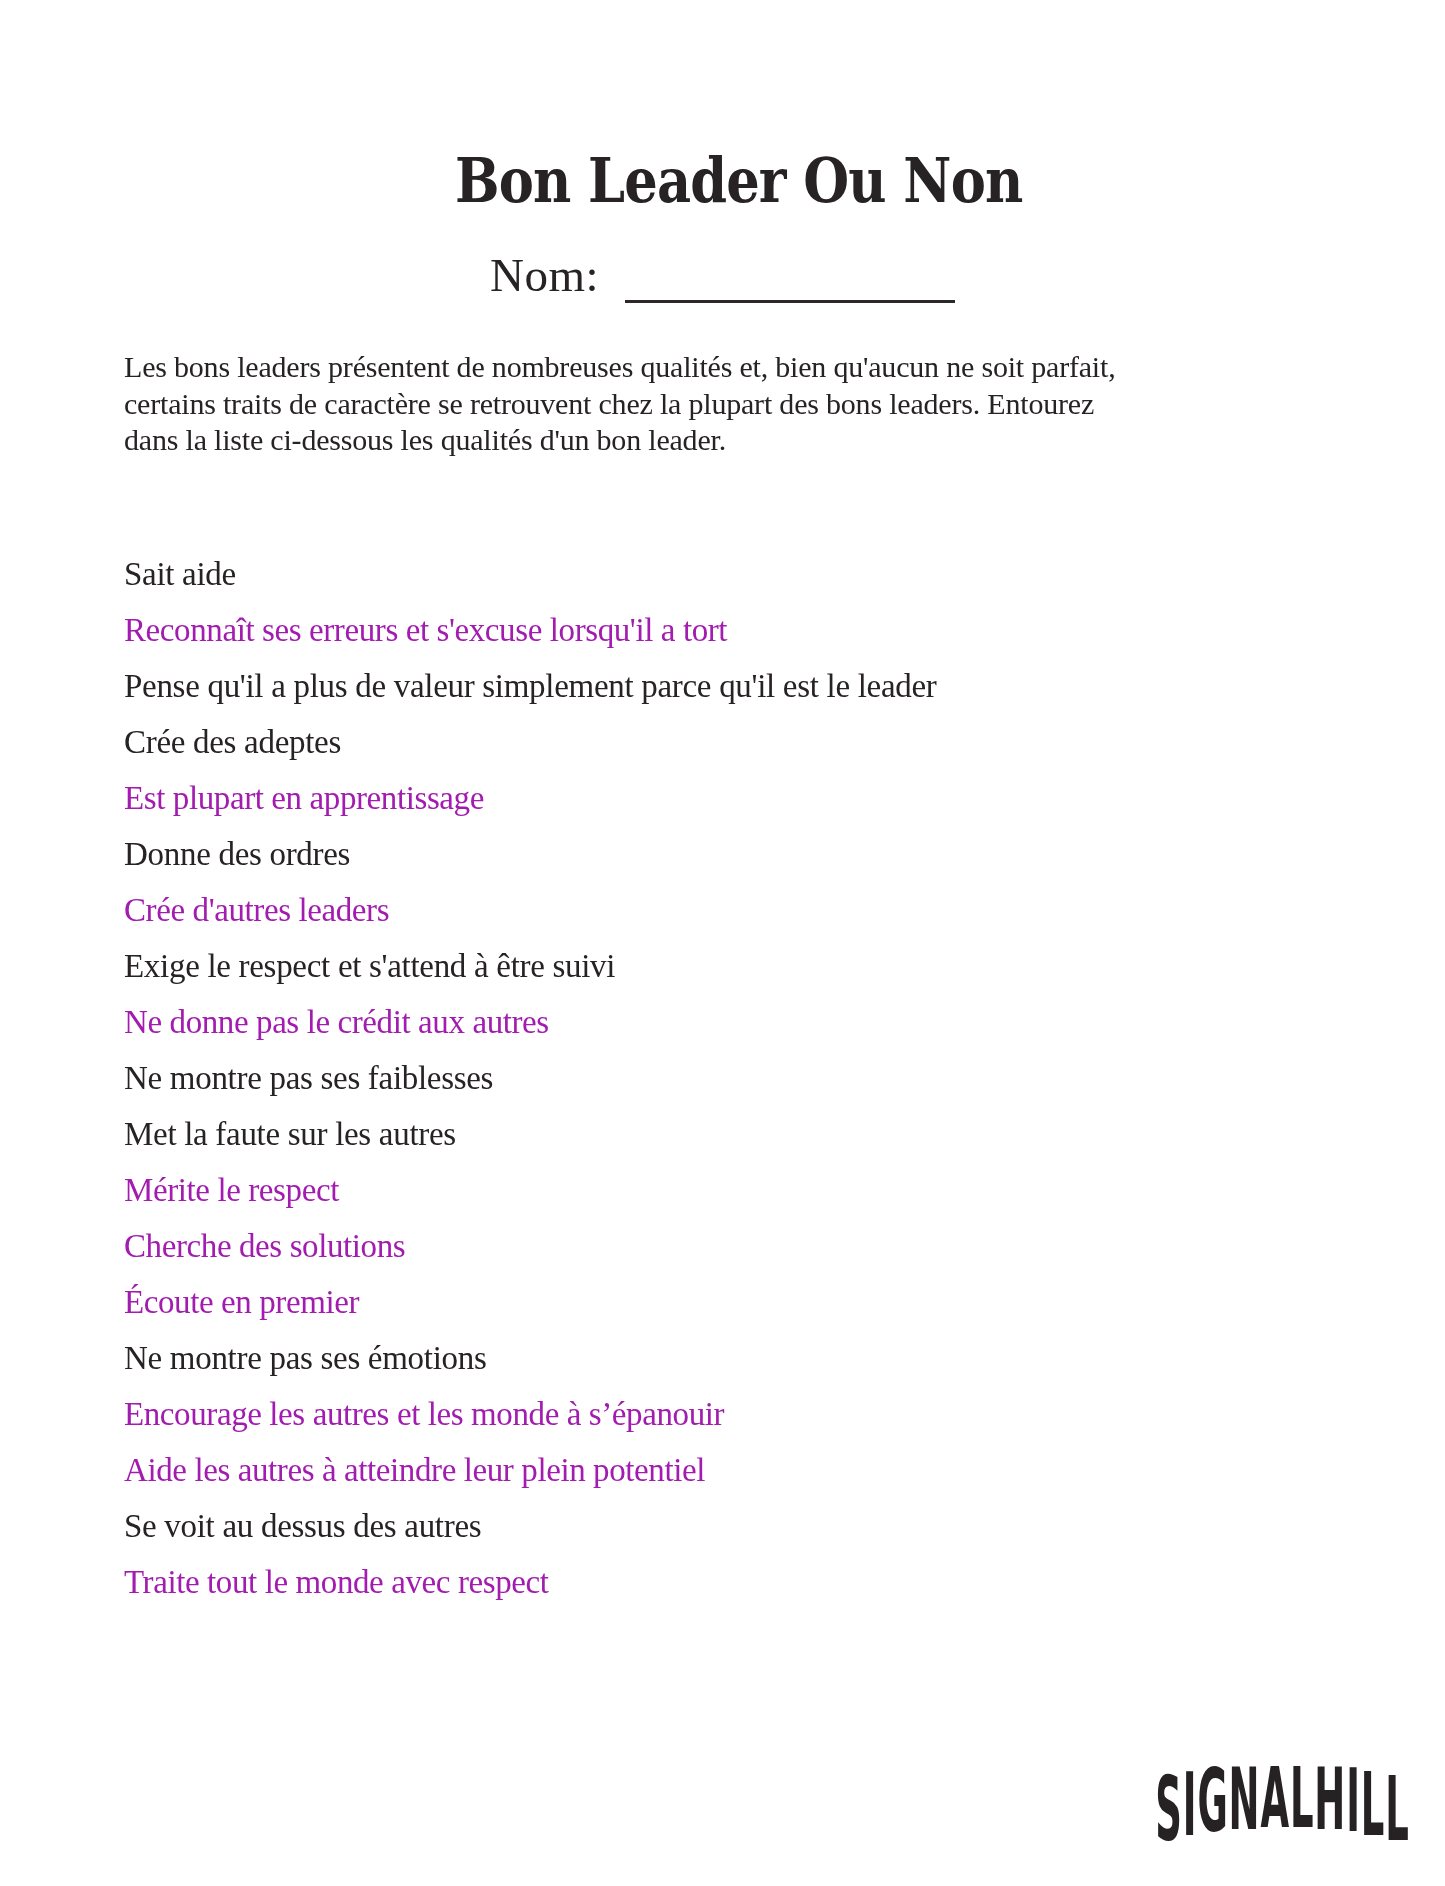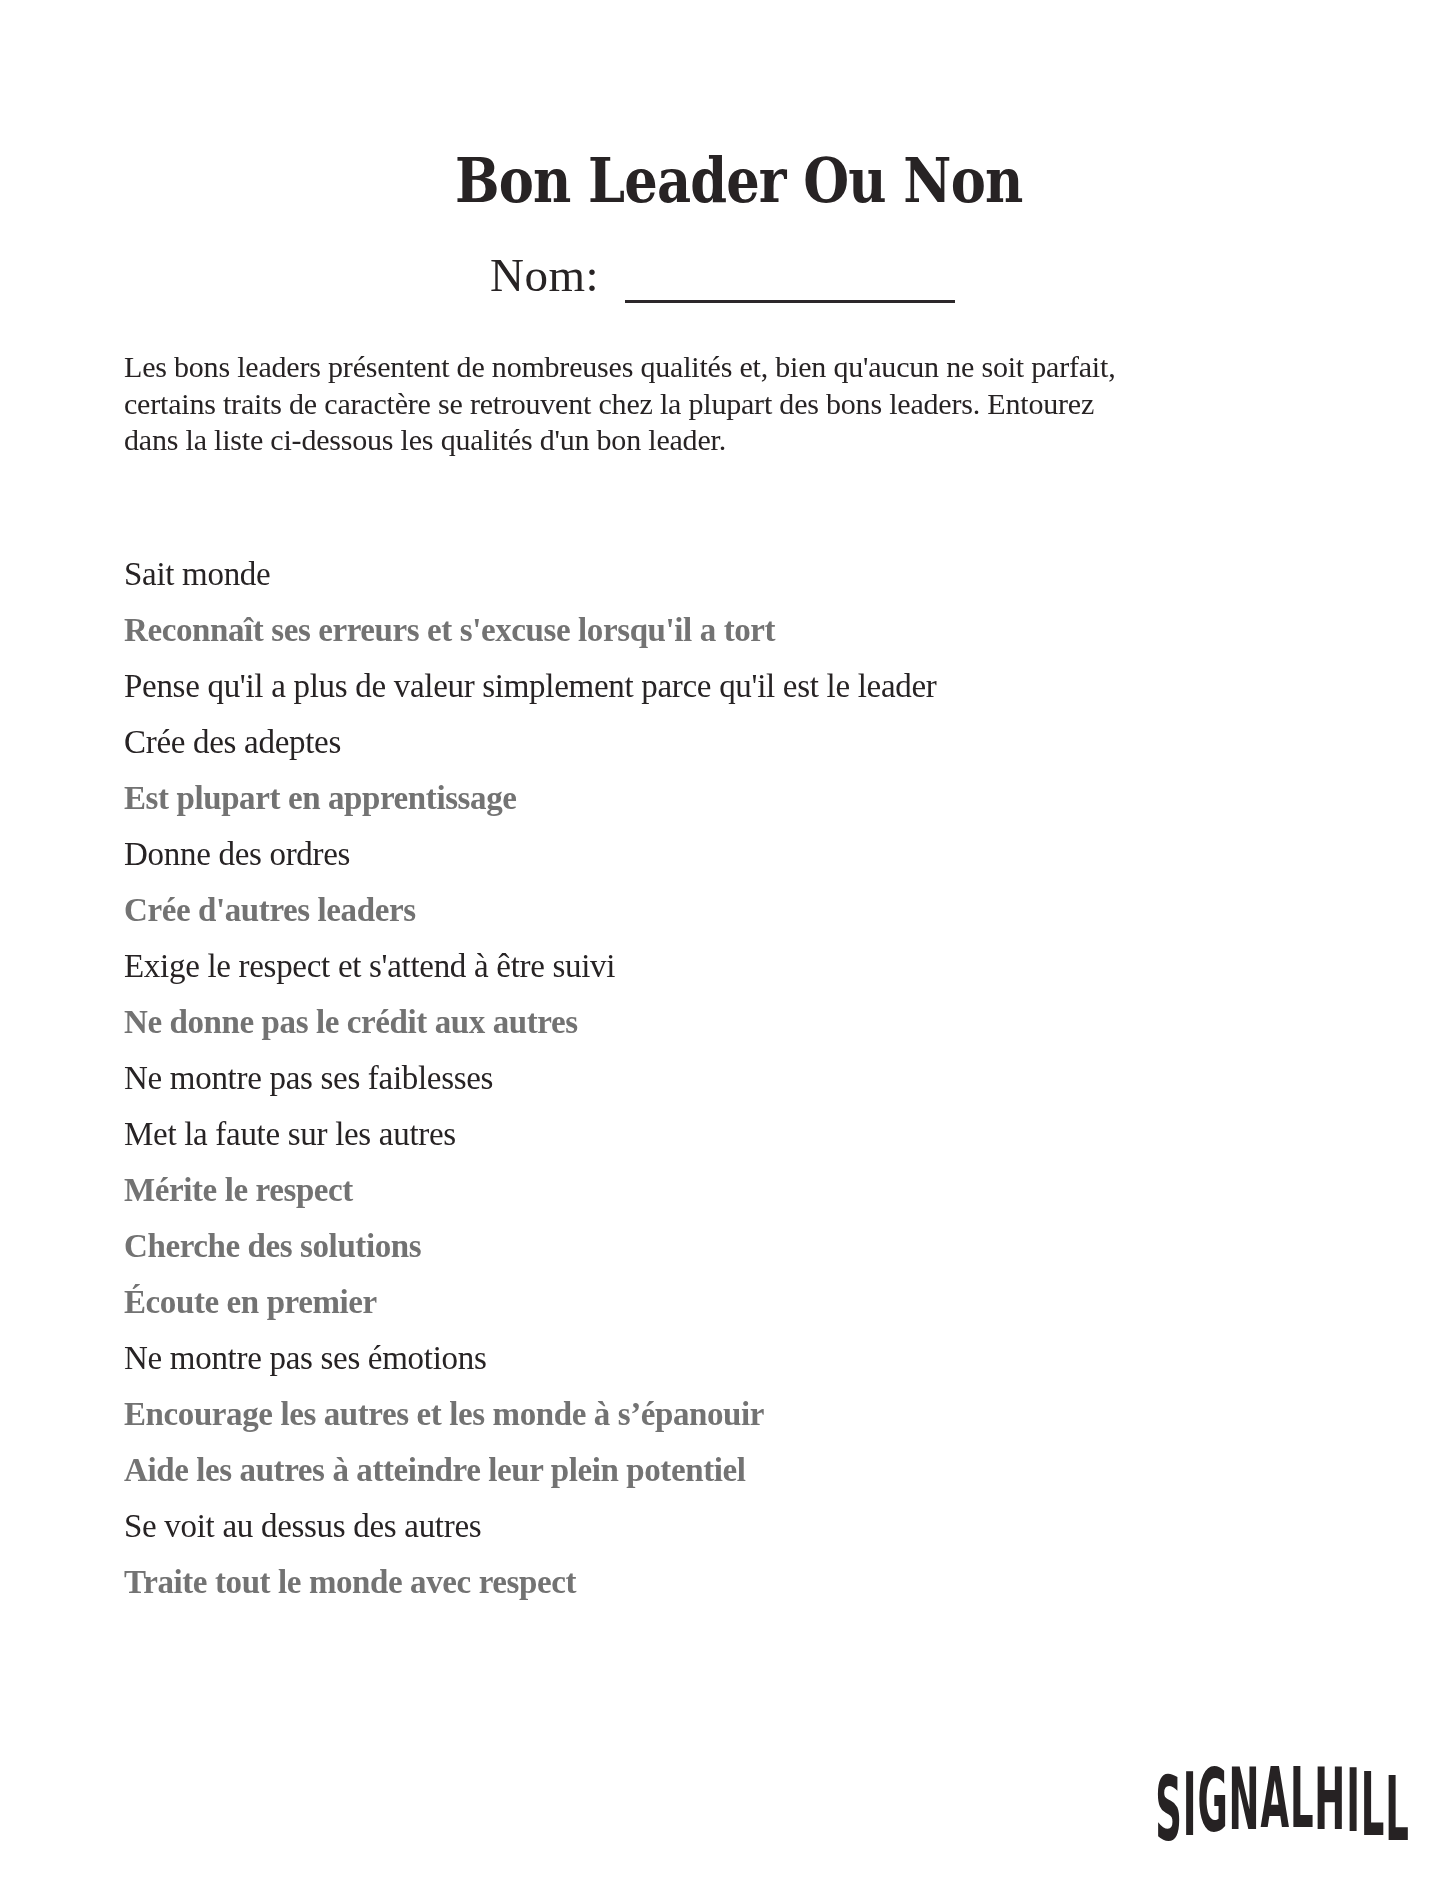--- a/index.html
+++ b/index.html
@@ -75,23 +75,23 @@
   .quality-list {
     position: absolute;
     left: 124px;
     top: 546px;
     font-size: 33px;
     line-height: 56px;
     letter-spacing: -0.3px;
     white-space: nowrap;
   }
   .quality-item.bold {
-    font-weight: 700;
+    font-weight: 400;
     letter-spacing: -0.4px;
-    color: #737373;
+    color: #a21caf;
   }
 
   
   .logo {
     position: absolute;
     top: 1762px;
     right: 36px;
   }
   .logo-row {
     display: flex;
@@ -122,21 +122,21 @@
     <span class="nom-line"></span>
   </div>
 
   <div class="intro">
       <div>Les bons leaders présentent de nombreuses qualités et, bien qu'aucun ne soit parfait,</div>
       <div>certains traits de caractère se retrouvent chez la plupart des bons leaders. Entourez</div>
       <div>dans la liste ci-dessous les qualités d'un bon leader.</div>
     </div>
 
   <div class="quality-list">
-      <div class="quality-item">Sait monde</div>
+      <div class="quality-item">Sait aide</div>
       <div class="quality-item bold">Reconnaît ses erreurs et s'excuse lorsqu'il a tort</div>
       <div class="quality-item">Pense qu'il a plus de valeur simplement parce qu'il est le leader</div>
       <div class="quality-item">Crée des adeptes</div>
       <div class="quality-item bold">Est plupart en apprentissage</div>
       <div class="quality-item">Donne des ordres</div>
       <div class="quality-item bold">Crée d'autres leaders</div>
       <div class="quality-item">Exige le respect et s'attend à être suivi</div>
       <div class="quality-item bold">Ne donne pas le crédit aux autres</div>
       <div class="quality-item">Ne montre pas ses faiblesses</div>
       <div class="quality-item">Met la faute sur les autres</div>

